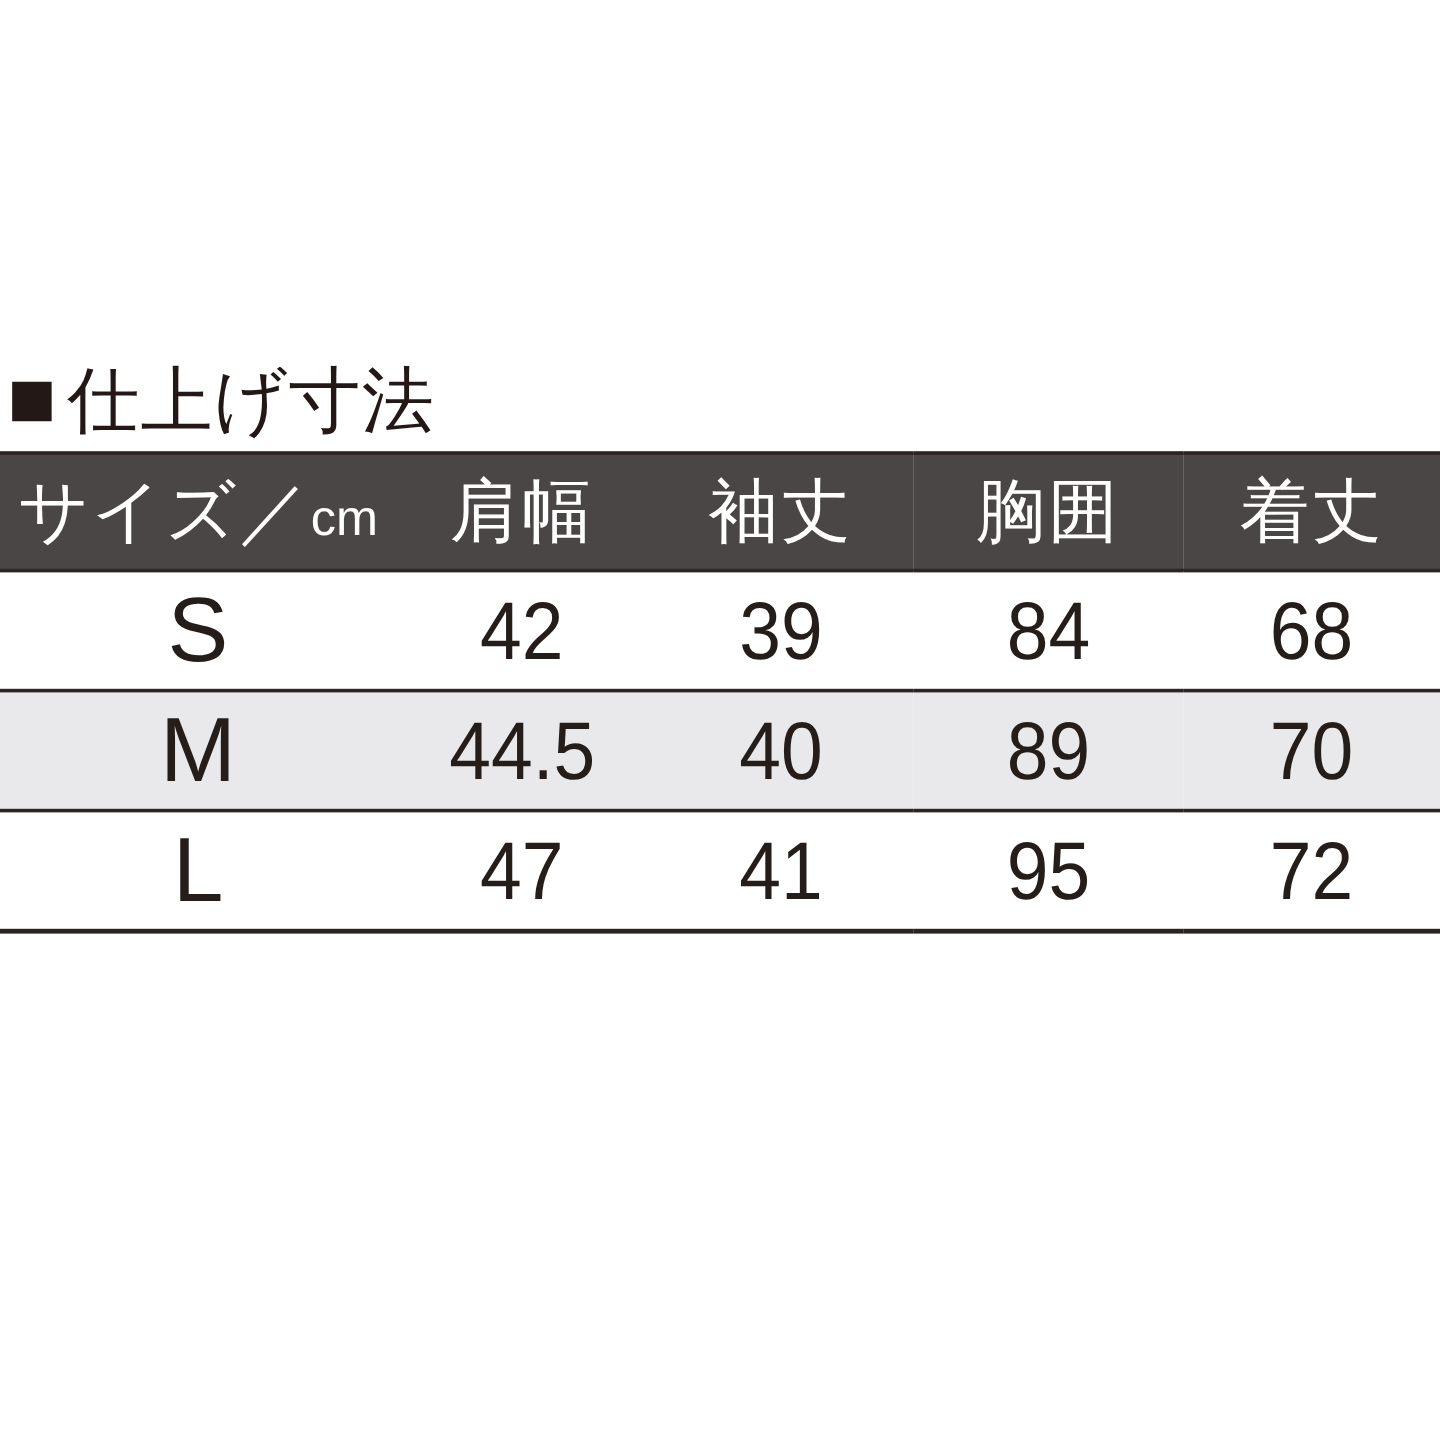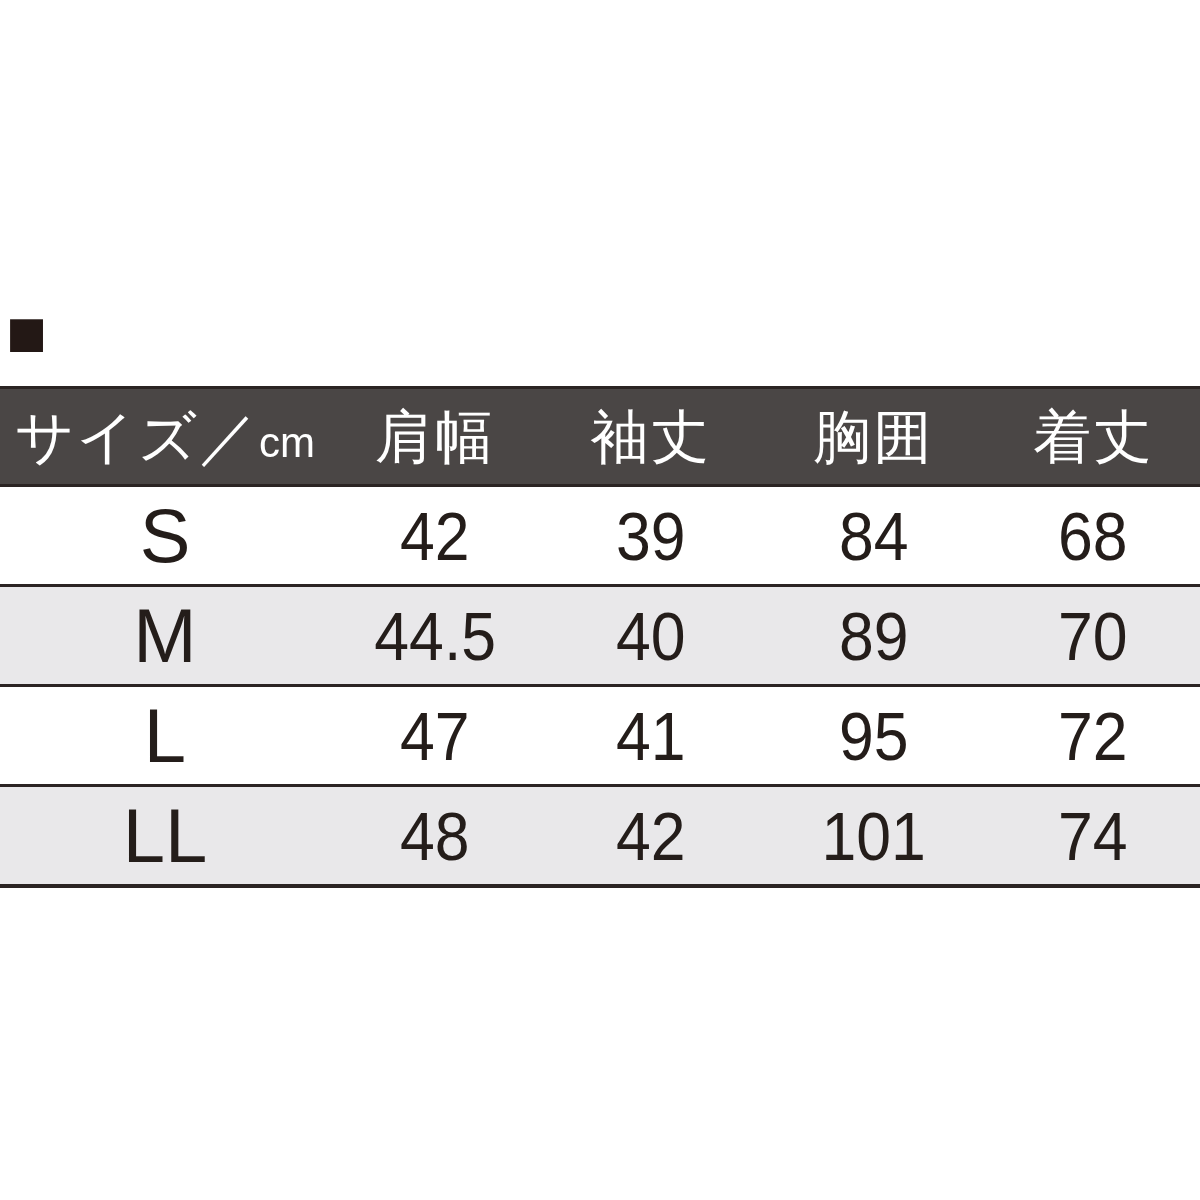--- a/index.html
+++ b/index.html
@@ -32,21 +32,21 @@
     letter-spacing: 1px;
   }
   .title .marker {
     font-size: 68px;
     line-height: 1;
     transform: translateY(-2px);
     color: #231815;
   }
   .size-table {
     position: absolute;
-    top: 386px;
+    top: 376px;
     left: 0;
     width: 1200px;
     border-collapse: collapse;
     table-layout: fixed;
   }
   .size-table th, .size-table td {
     text-align: center;
     vertical-align: middle;
     padding: 0;
     line-height: 1;
@@ -89,20 +89,21 @@
     transform-origin: center;
   }
 </style>
 </head>
 <body>
 
 <div class="page">
 
   <div class="title">
     <span class="marker">■</span>
+      <span>仕上げ寸法</span>
   </div>
 
   <table class="size-table">
     <colgroup>
       <col style="width:27.5%">
       <col style="width:17.5%">
       <col style="width:18.4%">
       <col style="width:18.8%">
       <col style="width:17.8%">
     </colgroup>
@@ -130,23 +131,16 @@
         <td><span class="num">89</span></td>
         <td><span class="num">70</span></td>
       </tr>
       <tr>
         <td class="size-col">L</td>
         <td><span class="num">47</span></td>
         <td><span class="num">41</span></td>
         <td><span class="num">95</span></td>
         <td><span class="num">72</span></td>
       </tr>
-      <tr class="alt">
-        <td class="size-col">LL</td>
-        <td><span class="num">48</span></td>
-        <td><span class="num">42</span></td>
-        <td><span class="num">101</span></td>
-        <td><span class="num">74</span></td>
-      </tr>
     </tbody>
   </table>
 
 </div>
 
 </body></html>

